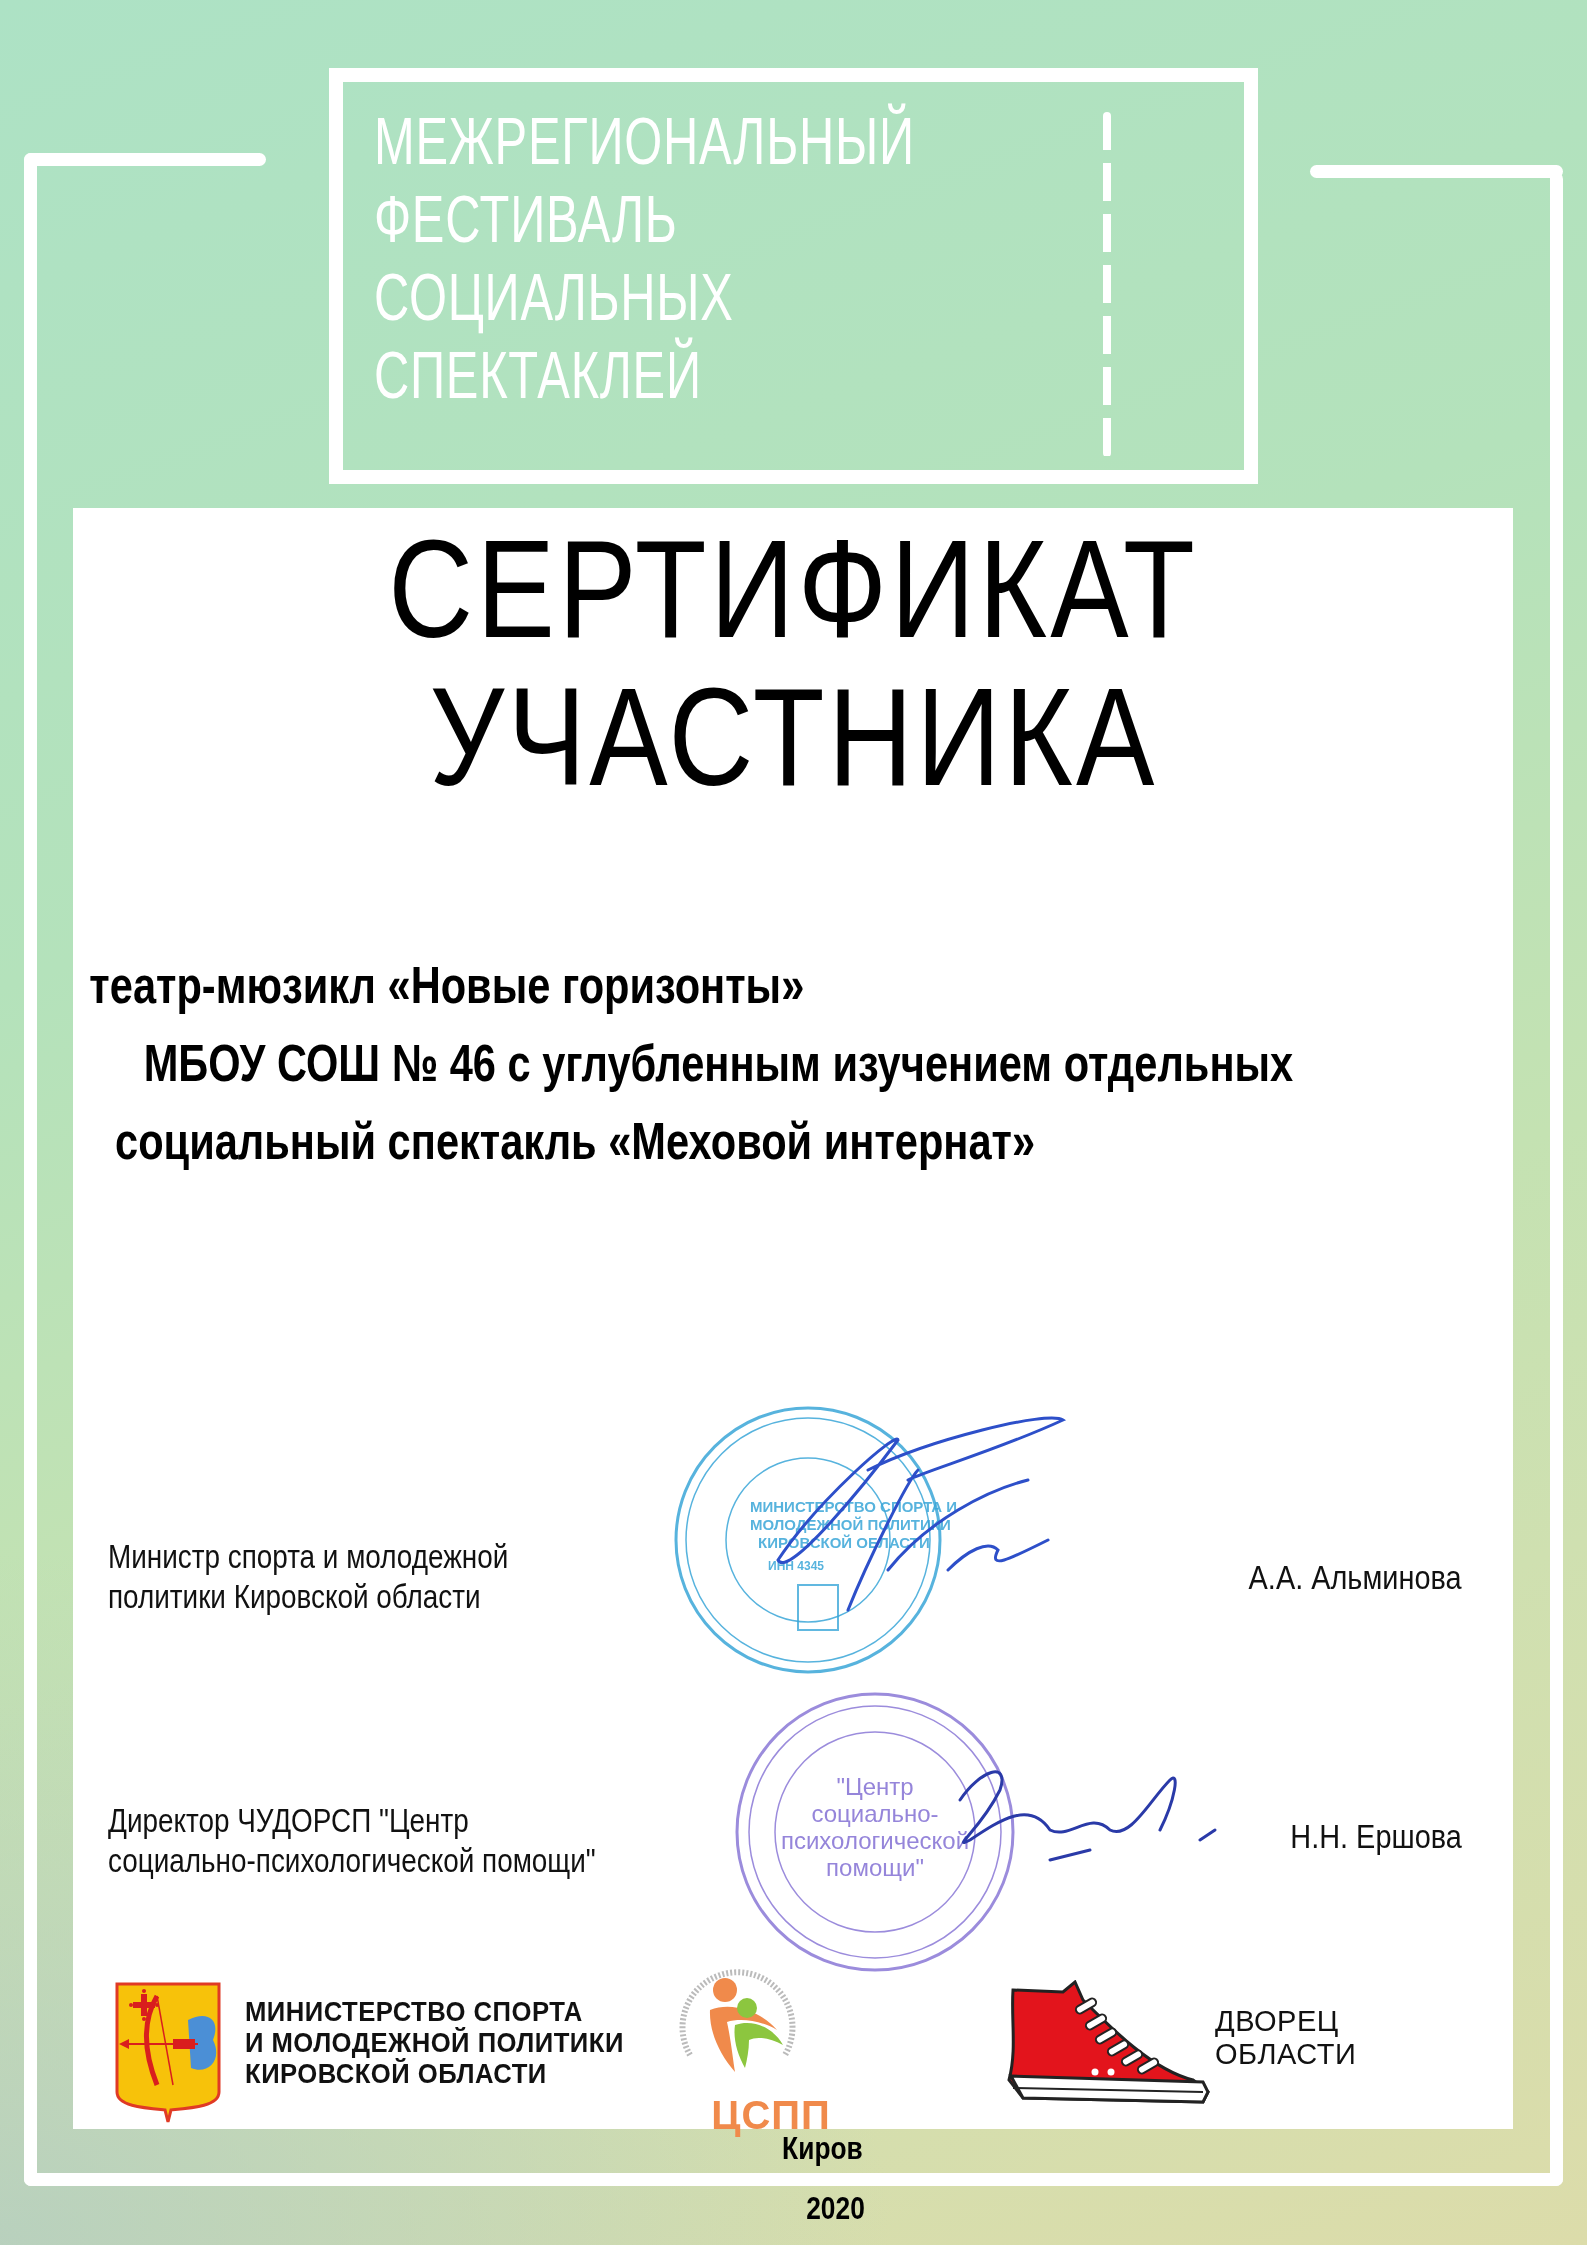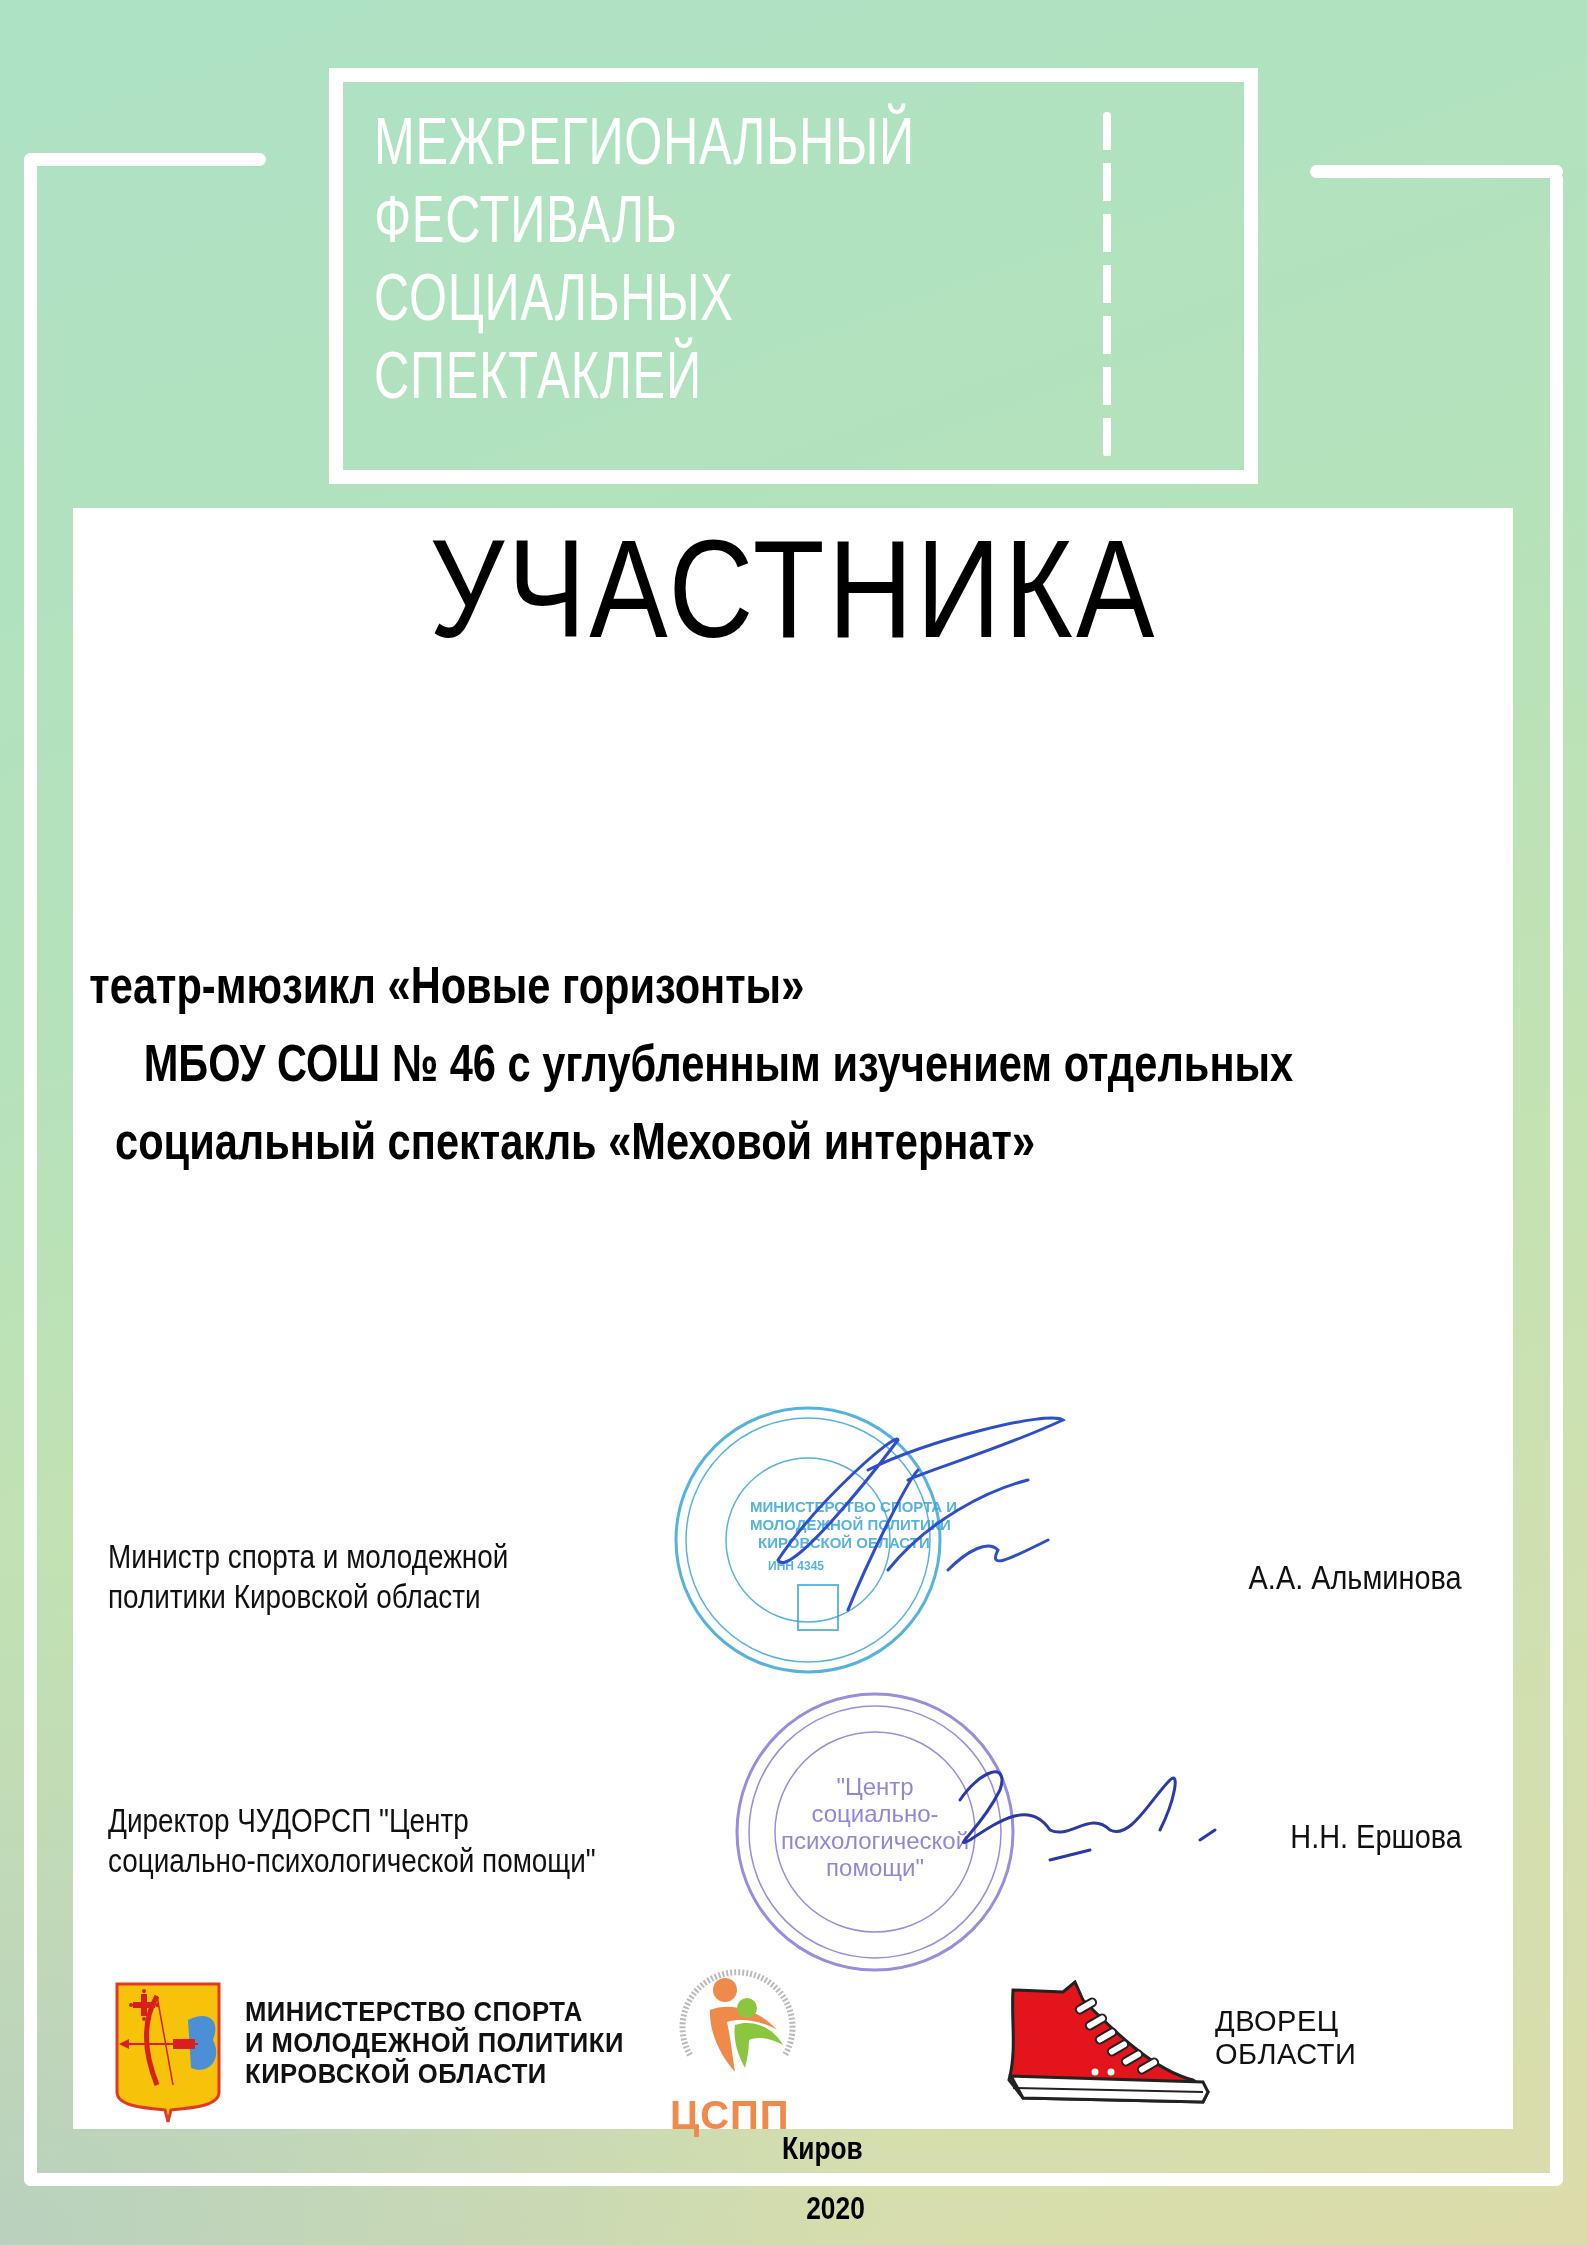--- a/index.html
+++ b/index.html
@@ -73,21 +73,21 @@
     position: absolute; left: 245px; top: 1997px; color: #111;
     font-size: 27px; line-height: 31px; font-weight: 700; letter-spacing: 0.5px;
     transform: scaleX(0.95); transform-origin: 0 0; white-space: nowrap;
   }
   .logo-text-palace {
     position: absolute; left: 1215px; top: 2005px; color: #111;
     font-size: 29px; line-height: 33px; font-weight: 400; letter-spacing: 0.5px;
     white-space: nowrap;
   }
   .cspp-label {
-    position: absolute; left: 670px; top: 2095px; width: 130px; text-align: left;
+    position: absolute; left: 706px; top: 2095px; width: 130px; text-align: center;
     color: #f08a4b; font-size: 40px; font-weight: 700; letter-spacing: 1px; line-height: 40px;
   }
   .city, .year {
     position: absolute; left: 700px; width: 170px; text-align: right; color: #000;
     font-weight: 700; font-size: 31px; line-height: 34px;
   }
   .city span, .year span { display: inline-block; transform: scaleX(0.85); }
   .city { top: 2132px; }
   .year { top: 2192px; }
 </style>
@@ -107,20 +107,21 @@
   <div>МЕЖРЕГИОНАЛЬНЫЙ</div>
   <div>ФЕСТИВАЛЬ</div>
   <div>СОЦИАЛЬНЫХ</div>
   <div>СПЕКТАКЛЕЙ</div>
 </div>
 <div class="dash-line"></div>
 
 <div class="card"></div>
 
 <div class="cert-title">
+  <div><span>СЕРТИФИКАТ</span></div>
   <div><span>УЧАСТНИКА</span></div>
 </div>
 
 <div class="body-text">
   <div class="body-line"><span>театр-мюзикл «Новые горизонты»</span></div>
   <div class="body-line"><span>МБОУ СОШ № 46 с углубленным изучением отдельных</span></div>
   <div class="body-line"><span>социальный спектакль «Меховой интернат»</span></div>
 </div>
 
 <div class="sig-label" style="top:1536px;">

